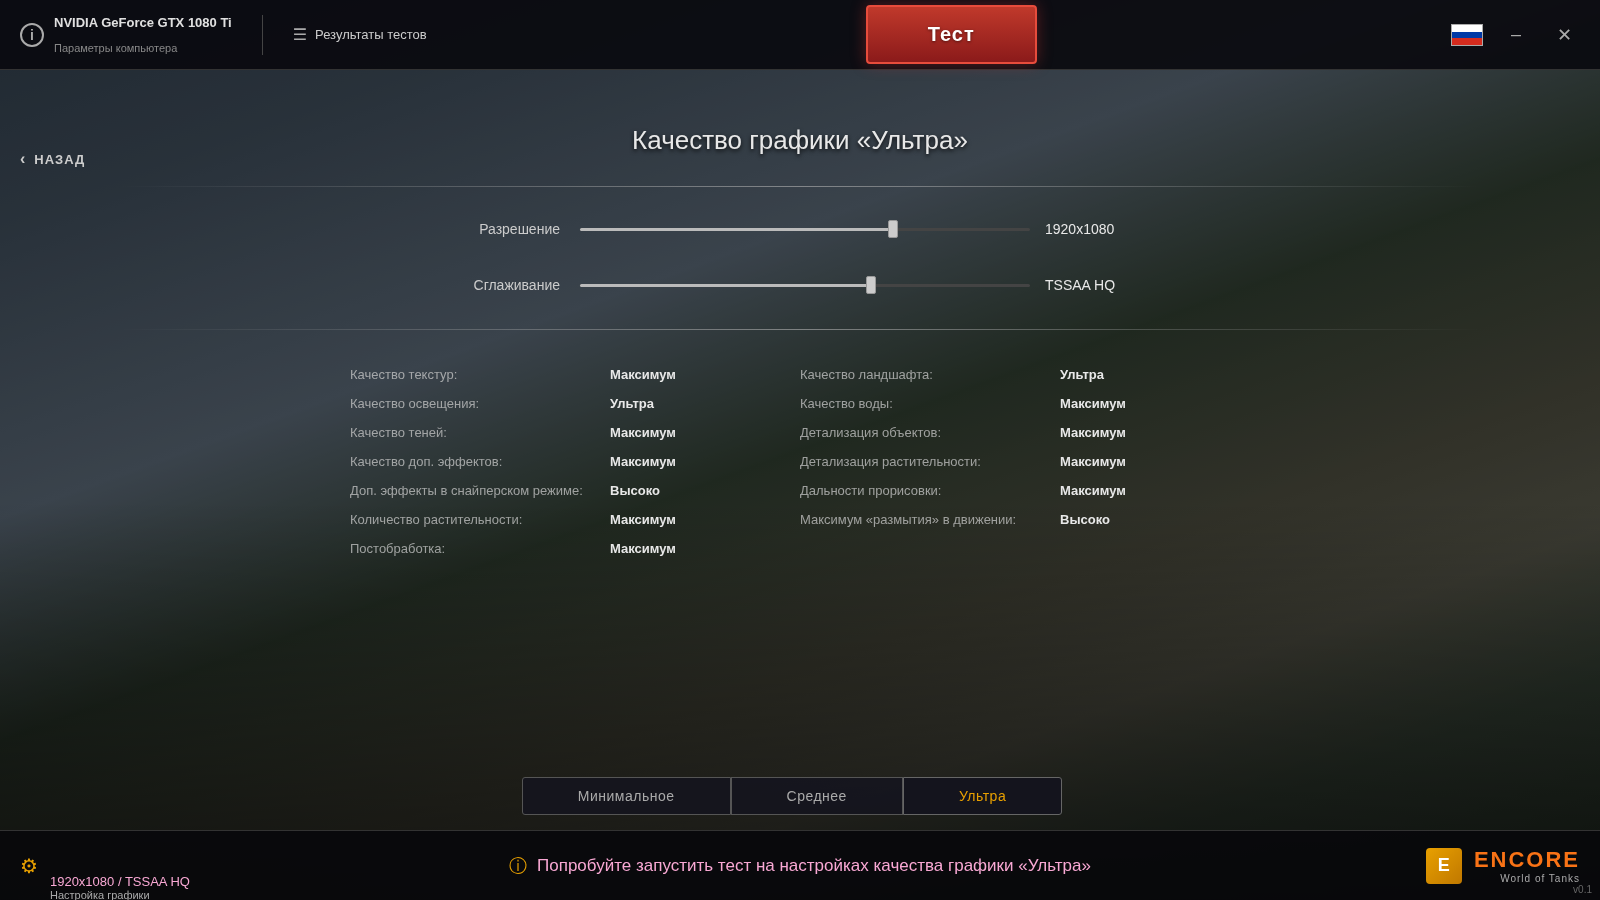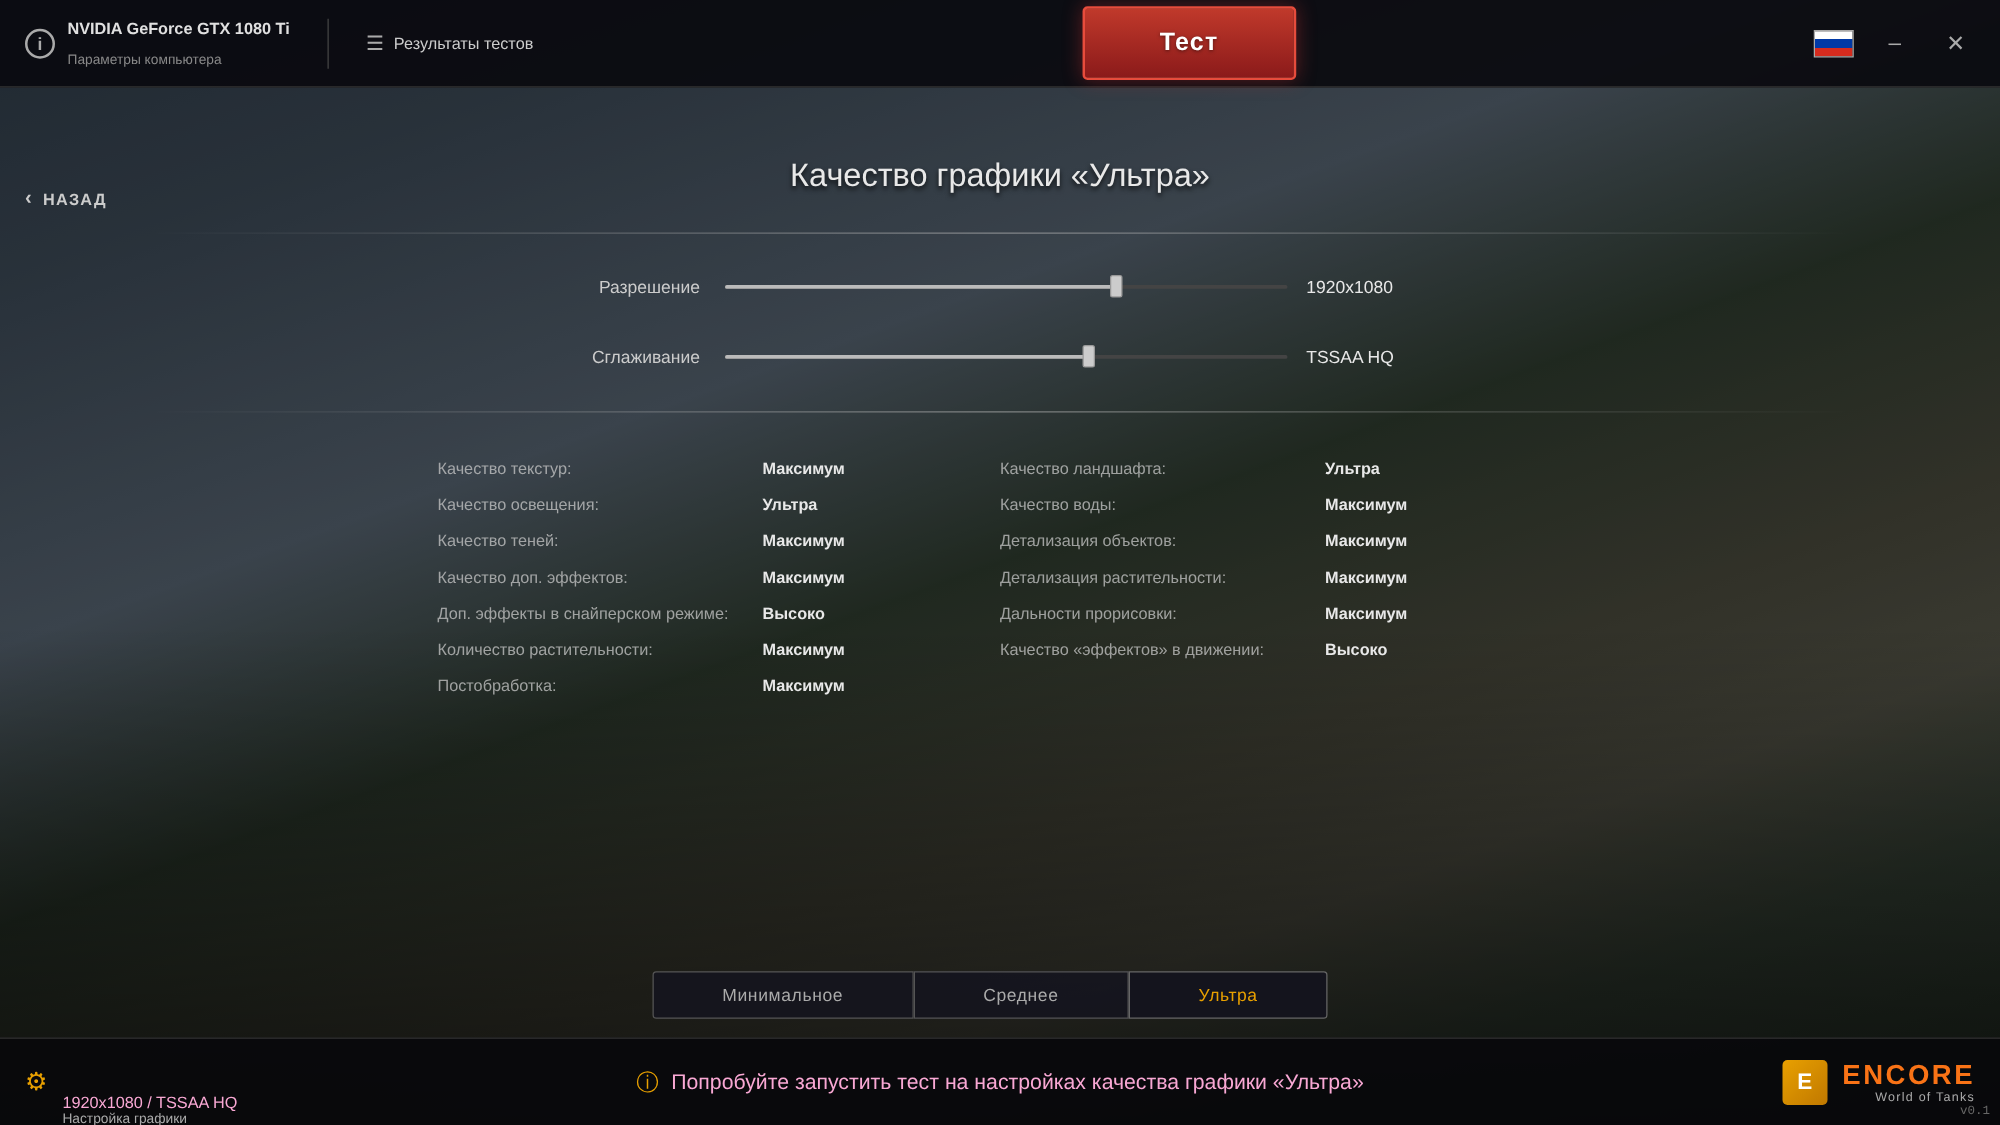--- a/index.html
+++ b/index.html
@@ -368,21 +368,20 @@
       font-size: 10px;
       letter-spacing: 1px;
     }
 
     .version {
       color: #666;
       font-size: 10px;
       position: absolute;
       bottom: 5px;
       right: 8px;
-      font-family: Liberation Mono, monospace;
     }
 
     
     .preset-tabs {
       position: absolute;
       bottom: 70px;
       left: 0;
       right: 16px;
       display: flex;
       justify-content: center;
@@ -591,21 +590,21 @@
     </div>
         <div class="detail-row">
       <span class="detail-key">Детализация растительности:</span>
       <span class="detail-val">Максимум</span>
     </div>
         <div class="detail-row">
       <span class="detail-key">Дальности прорисовки:</span>
       <span class="detail-val">Максимум</span>
     </div>
         <div class="detail-row">
-      <span class="detail-key">Качество «эффектов» в движении:</span>
+      <span class="detail-key">Максимум «размытия» в движении:</span>
       <span class="detail-val">Высоко</span>
     </div>
       </div>
   </div>
 
 </div>
 
 <div class="preset-tabs" id="preset-tabs">
     <button class="preset-btn">Минимальное</button>
     <button class="preset-btn">Среднее</button>

